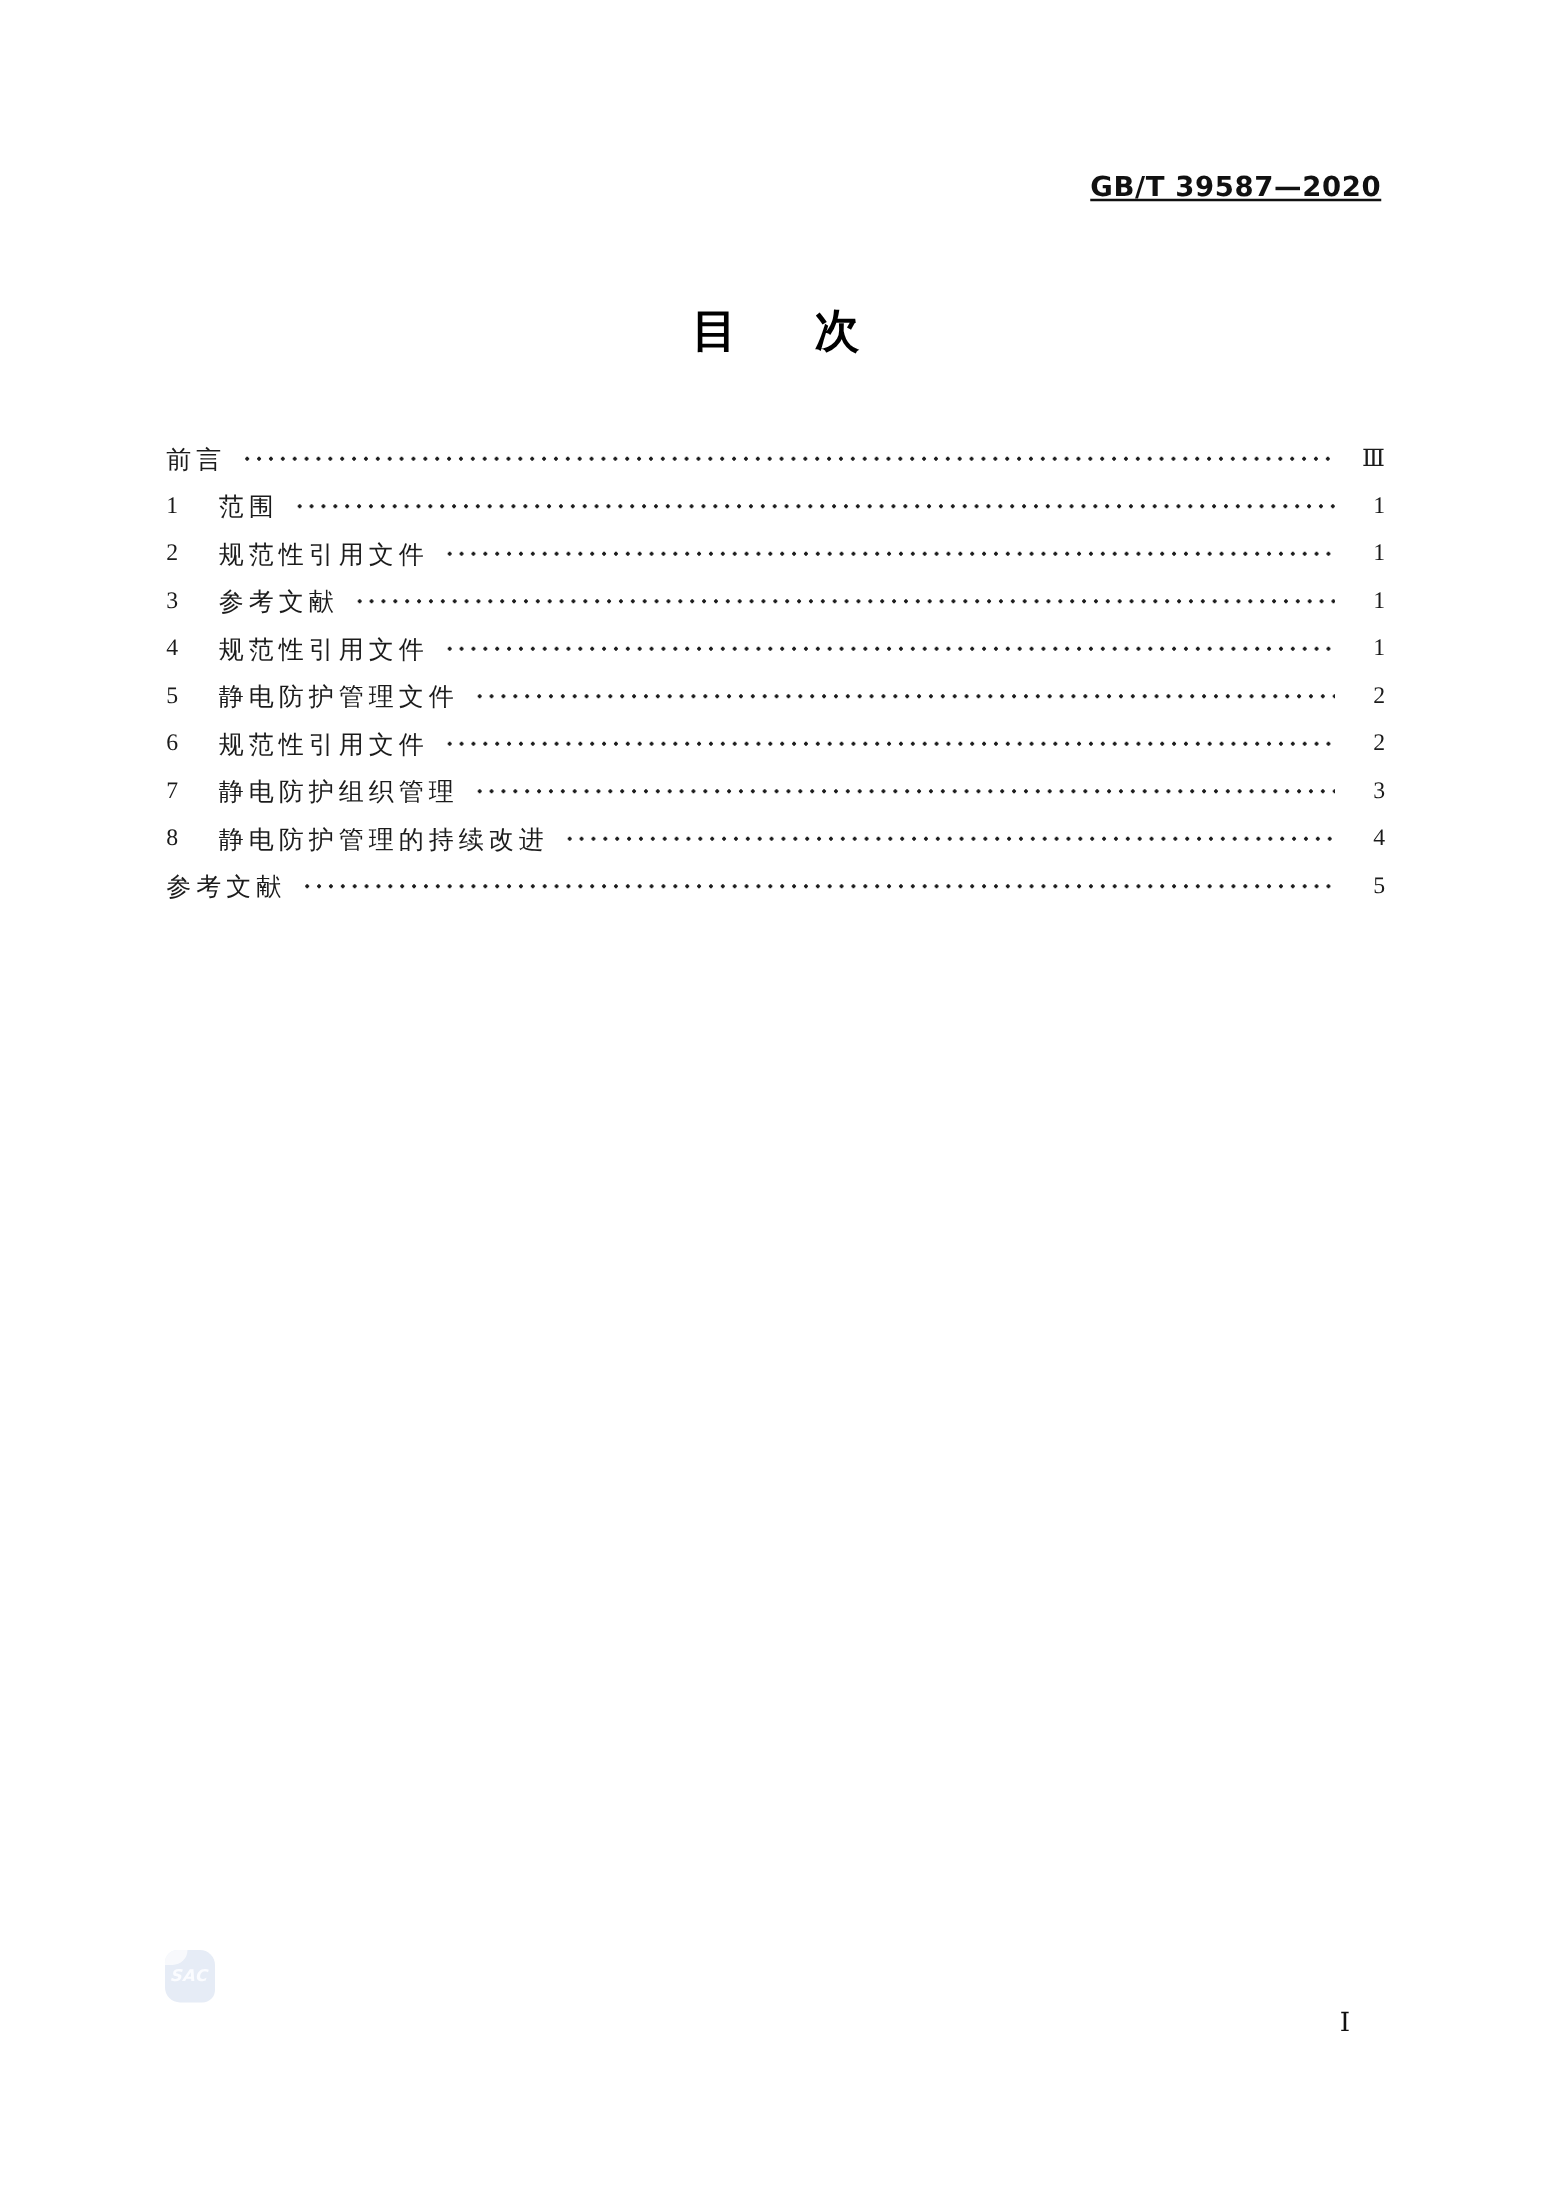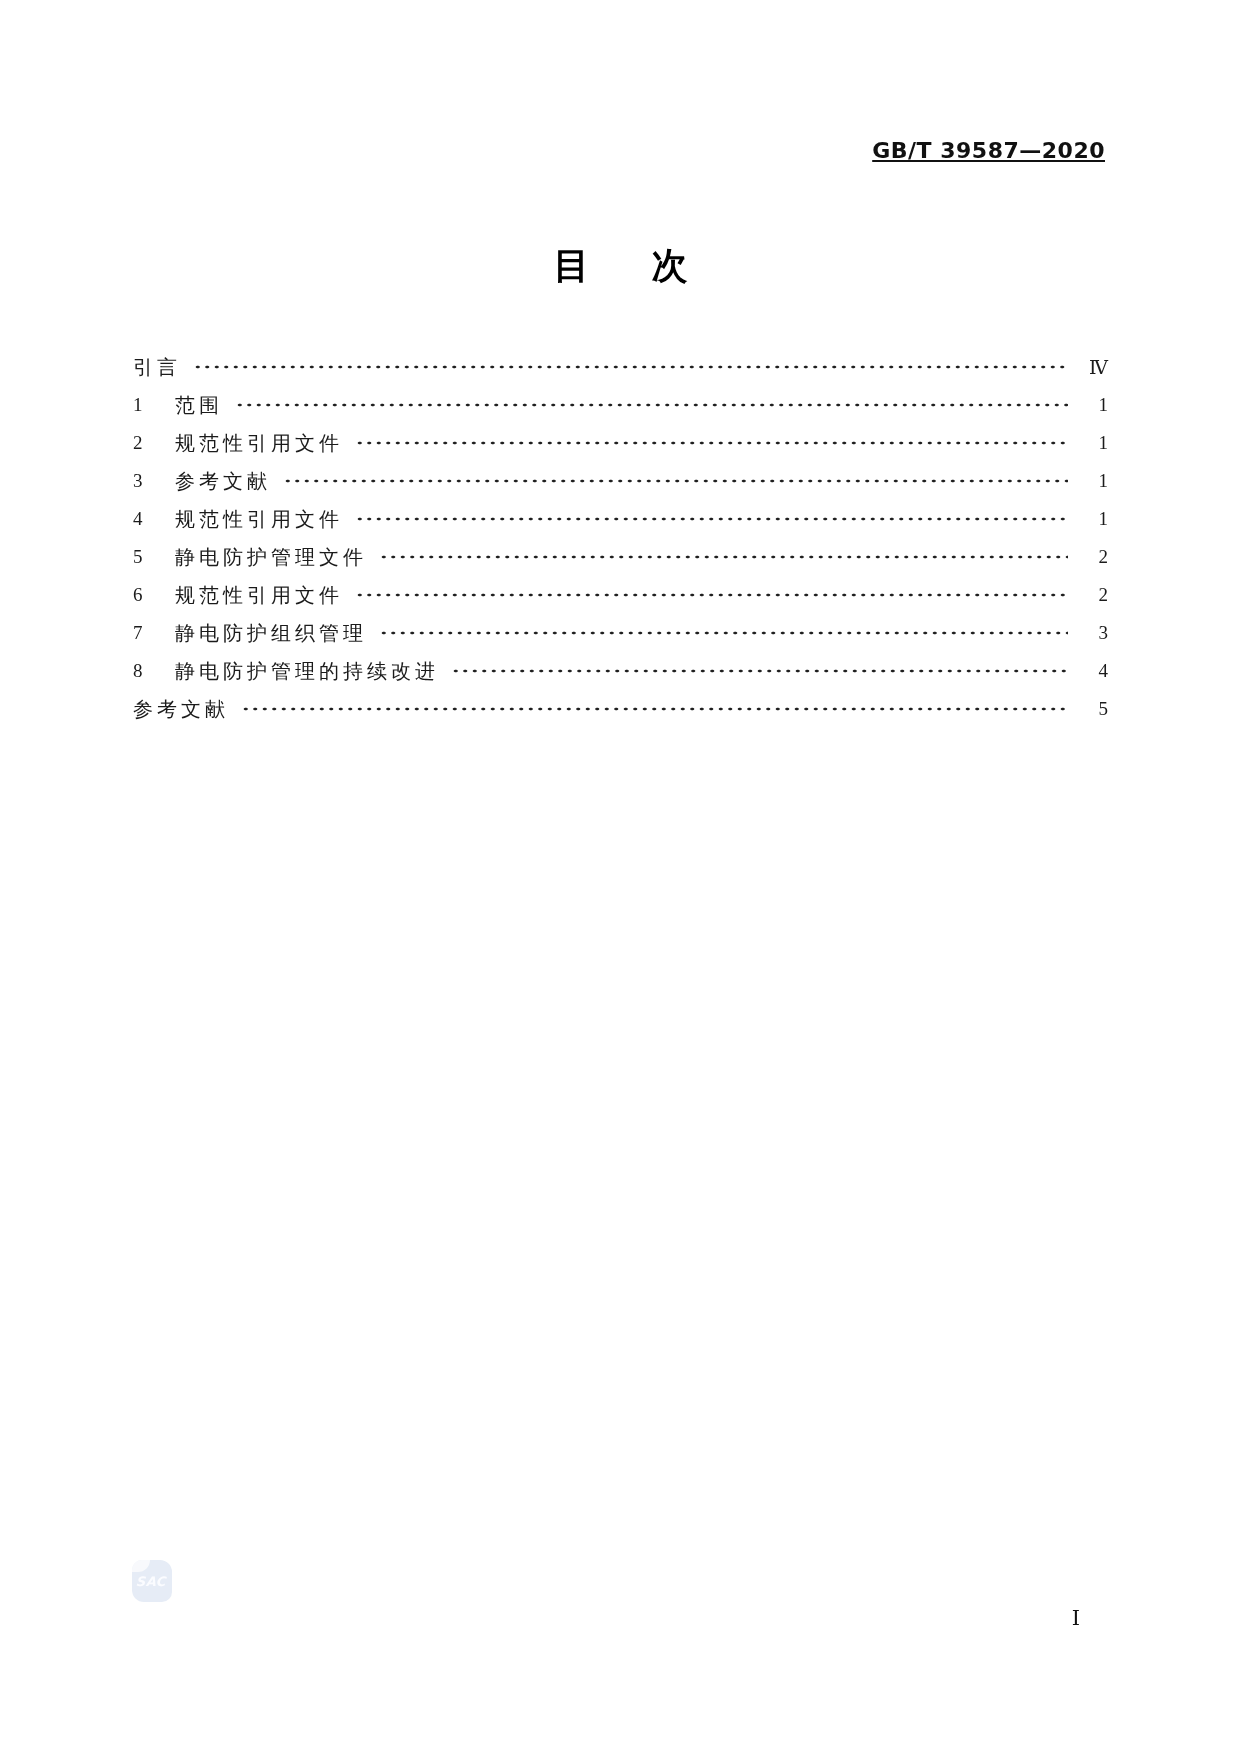--- a/index.html
+++ b/index.html
@@ -133,23 +133,23 @@
 <body>
 
 <div class="page">
 
   <div class="std-code">GB/T 39587—2020</div>
 
   <h1 class="doc-title"><span>目</span><span class="title-gap"></span><span>次</span></h1>
 
   <div class="toc" id="toc">
       <div class="toc-row">
-        <span class="toc-label">引言</span>
-        <span class="leader"></span>
-        <span class="toc-page">Ⅳ</span>
+        <span class="toc-label">前言</span>
+        <span class="leader"></span>
+        <span class="toc-page">Ⅲ</span>
       </div>
       <div class="toc-row">
         <span class="toc-num">1</span>
         <span class="toc-label">范围</span>
         <span class="leader"></span>
         <span class="toc-page">1</span>
       </div>
       <div class="toc-row">
         <span class="toc-num">2</span>
         <span class="toc-label">规范性引用文件</span>

